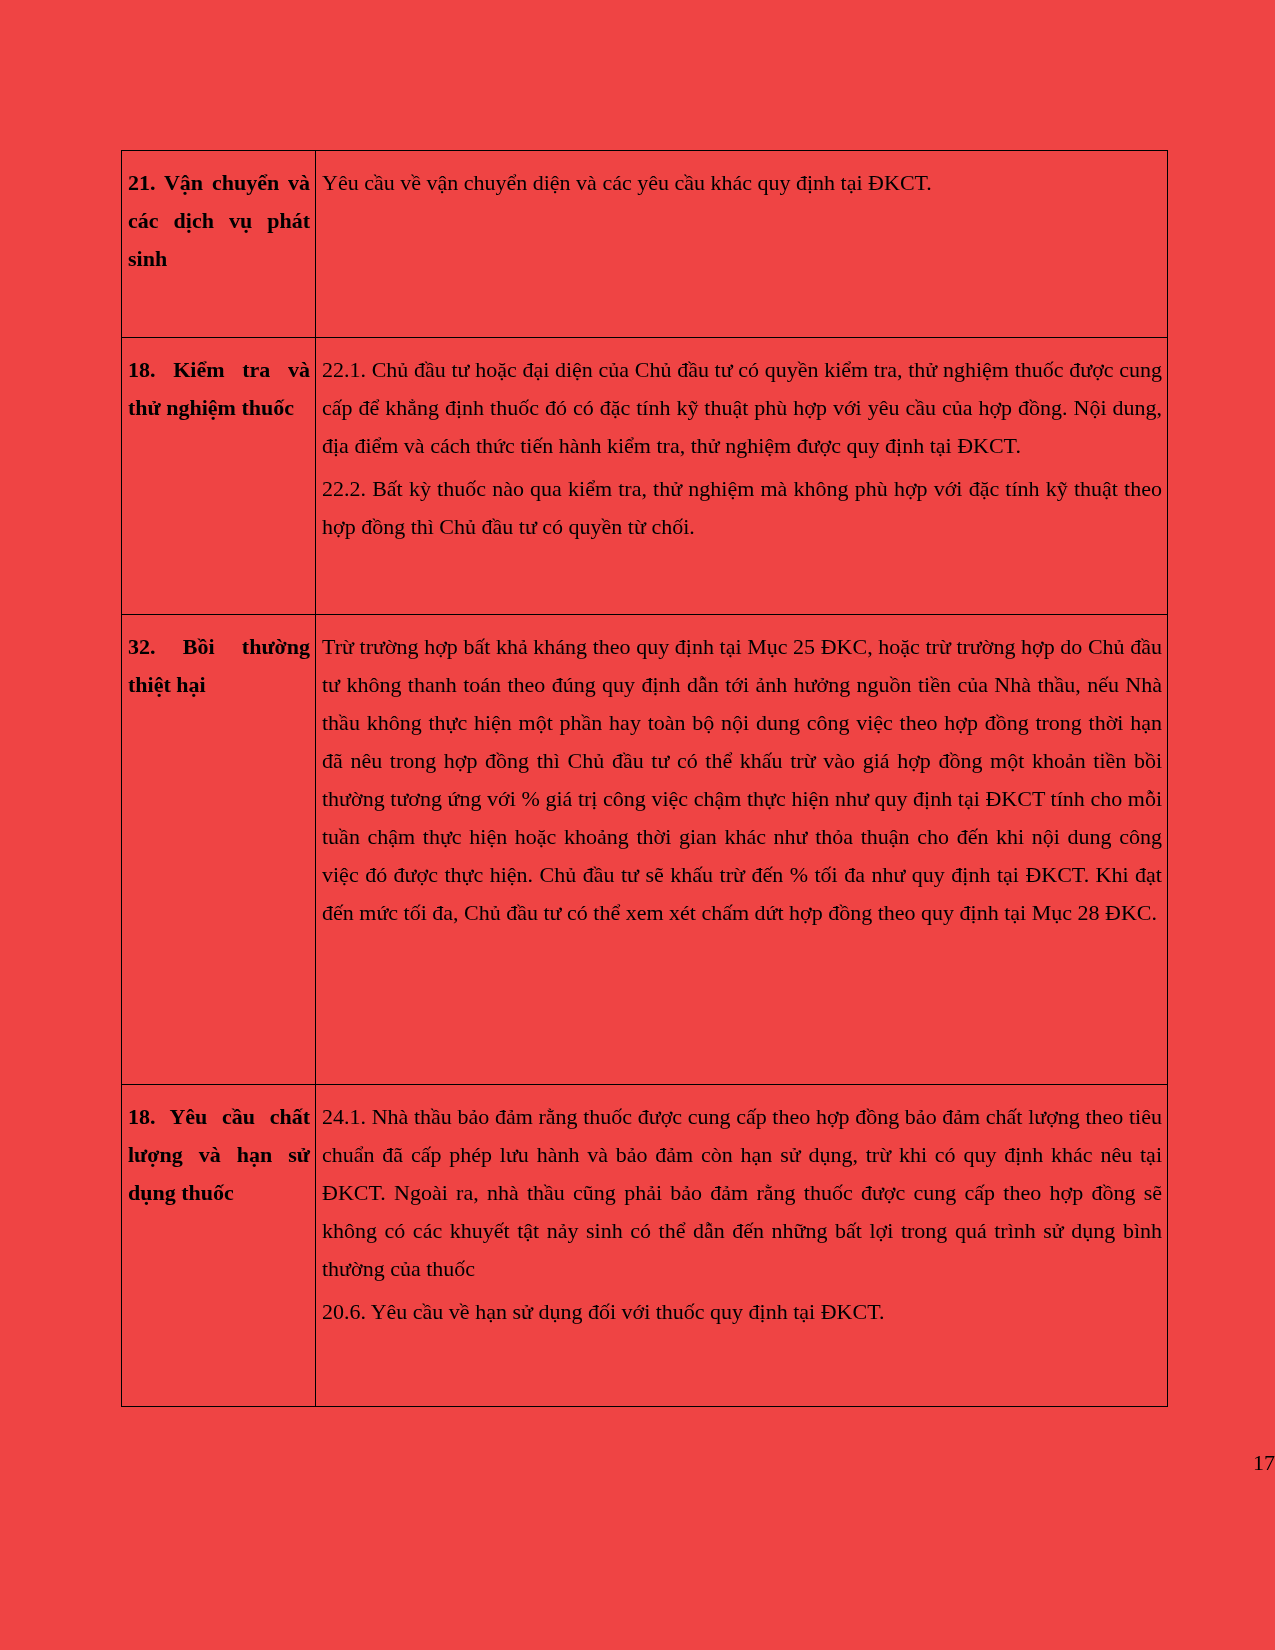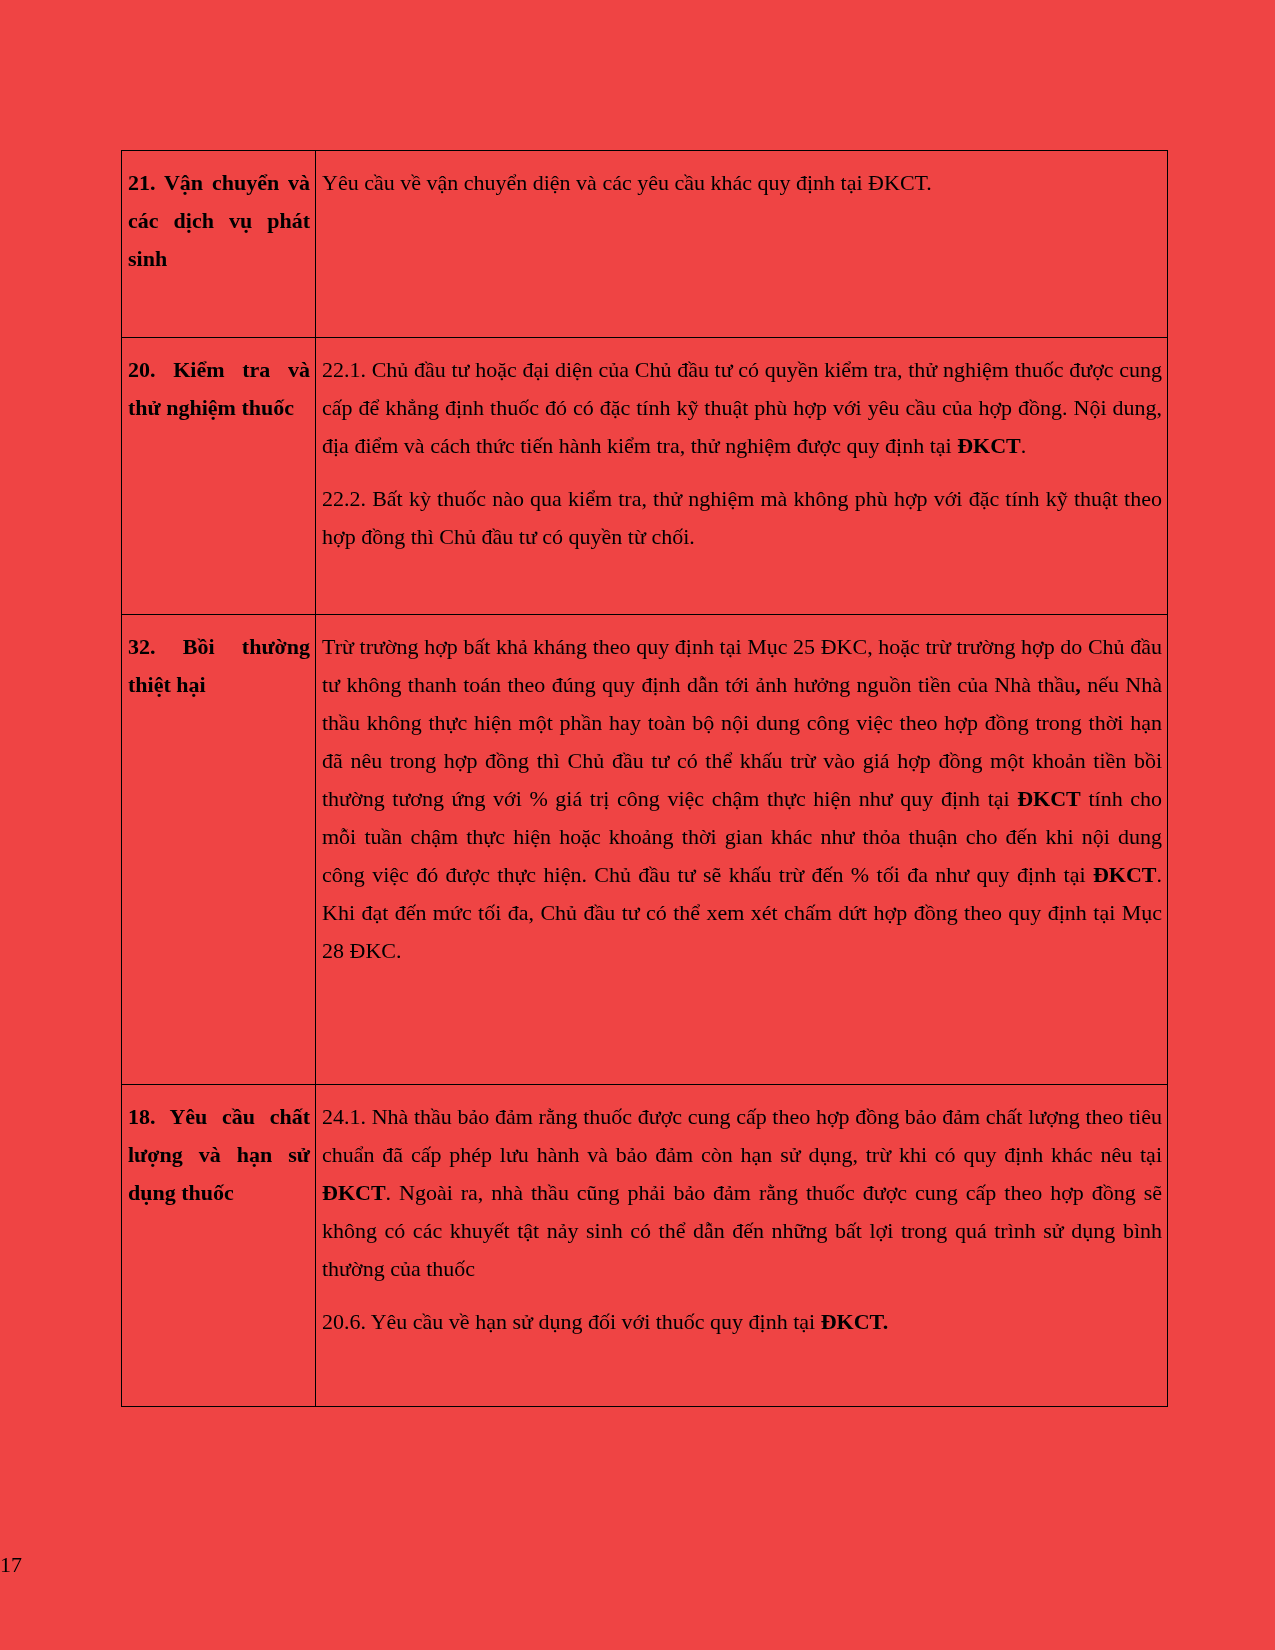--- a/index.html
+++ b/index.html
@@ -31,53 +31,53 @@
     width: 182px;
     font-weight: bold;
     text-align: justify;
     padding-right: 7px;
   }
   td.body-cell { width: 840px; }
   td.body-cell p, td.head-cell p {
     margin: 0;
     text-align: justify;
   }
-  td.body-cell p + p { margin-top: 15px; }
-  .bold-seg { font-weight: bold; }
+  td.body-cell p + p { margin-top: 5px; }
+  .bold-seg { font-weight: normal; }
   
   tr:nth-child(1) td { height: 156px; }
   tr:nth-child(2) td { height: 246px; }
   tr:nth-child(3) td { height: 439px; }
   tr:nth-child(4) td { height: 291px; }
   .page-number {
     position: absolute;
     left: 0;
-    top: 1546px;
+    top: 1444px;
     width: 1275px;
-    text-align: left;
+    text-align: right;
   }
 </style>
 </head>
 <body>
 
 <div class="page">
 
   <table class="doc-table">
     <tbody>
         <tr>
           <td class="head-cell">
             <p>21. Vận chuyển và các dịch vụ phát sinh</p>
           </td>
           <td class="body-cell">
             <p><span>Yêu cầu về vận chuyển diện và các yêu cầu khác quy định tại ĐKCT.</span></p>
           </td>
         </tr>
         <tr>
           <td class="head-cell">
-            <p>20. Kiểm tra và thử nghiệm thuốc</p>
+            <p>18. Kiểm tra và thử nghiệm thuốc</p>
           </td>
           <td class="body-cell">
             <p><span>22.1. Chủ đầu tư hoặc đại diện của Chủ đầu tư có quyền kiểm tra, thử nghiệm thuốc được cung cấp để khẳng định thuốc đó có đặc tính kỹ thuật phù hợp với yêu cầu của hợp đồng. Nội dung, địa điểm và cách thức tiến hành kiểm tra, thử nghiệm được quy định tại </span><span class="bold-seg">ĐKCT</span><span>.</span></p>
             <p><span>22.2. Bất kỳ thuốc nào qua kiểm tra, thử nghiệm mà không phù hợp với đặc tính kỹ thuật theo hợp đồng thì Chủ đầu tư có quyền từ chối.</span></p>
           </td>
         </tr>
         <tr>
           <td class="head-cell">
             <p>32. Bồi thường thiệt hại</p>
           </td>

